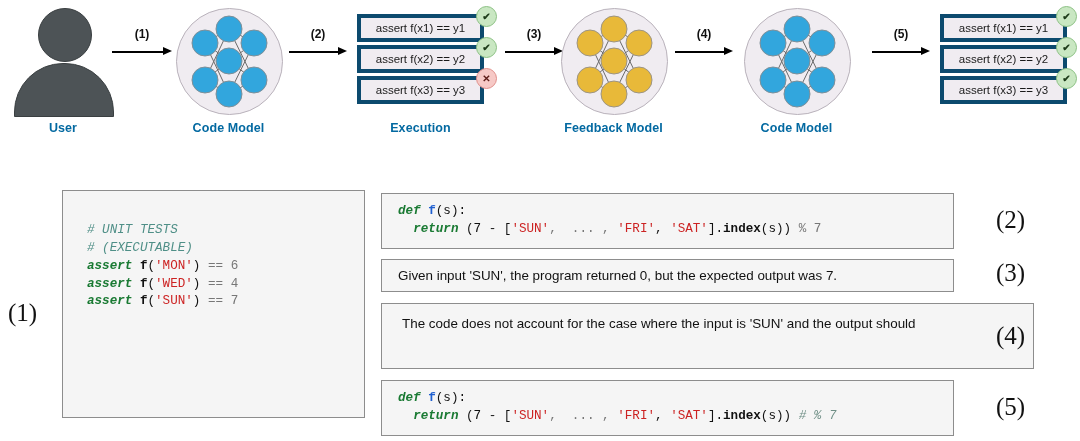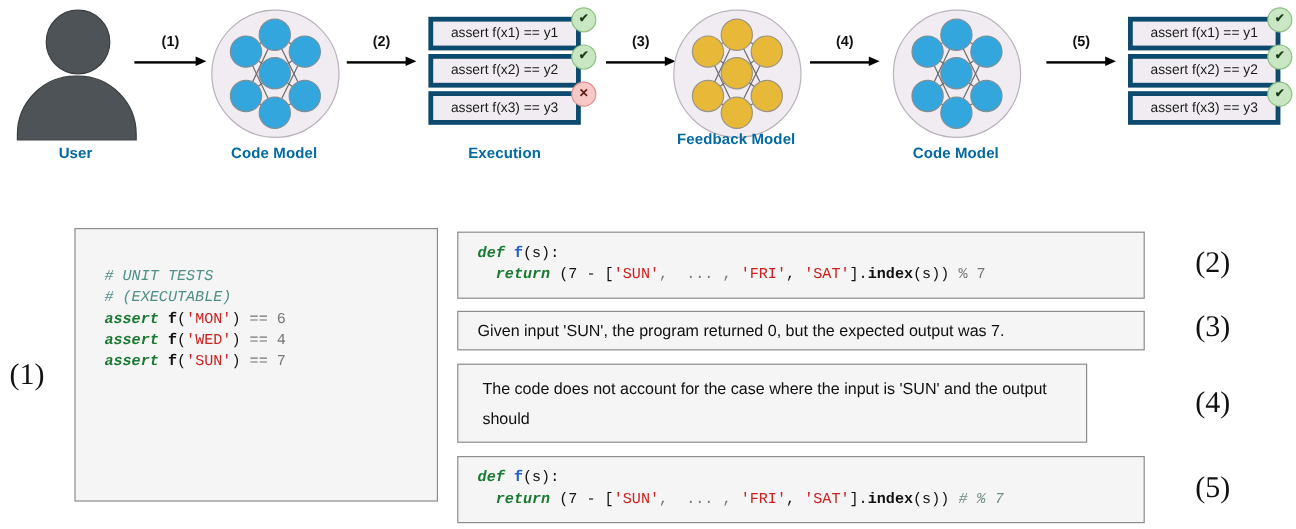--- a/index.html
+++ b/index.html
@@ -224,21 +224,21 @@
         <circle cx="28" cy="34" r="13"></circle>
           <circle cx="28" cy="71" r="13"></circle>
         <circle cx="52" cy="20" r="13"></circle>
           <circle cx="52" cy="52" r="13"></circle>
           <circle cx="52" cy="85" r="13"></circle>
         <circle cx="77" cy="34" r="13"></circle>
           <circle cx="77" cy="71" r="13"></circle>
       </g>
     </svg>
   </div>
-  <div class="node-label" style="left:551px; top:109px; width:125px;">Feedback Model</div>
+  <div class="node-label" style="left:551px; top:121px; width:125px;">Feedback Model</div>
 
   <div class="arrow-wrap" style="left:675px; top:44px; width:58px; height:14px;">
     <div class="arrow-label">(4)</div>
     <div class="arrow-line"></div>
     <div class="arrow-head"></div>
   </div>
 
   <div class="abs nn-circle" style="left:744px; top:8px; width:105px; height:105px;">
     <svg class="nn-svg" width="105" height="105" viewBox="0 0 105 105">
       <g stroke="#6b6b6b" stroke-width="1" fill="none">
@@ -303,21 +303,21 @@
     <div class="code" style="margin:9px 0 0 16px;"><span class="c-kw">def</span> <span class="c-fn">f</span><span class="c-plain">(s):</span>
   <span class="c-kw">return</span><span class="c-plain"> (7 - [</span><span class="c-str">'SUN'</span><span class="c-op">,  ... , </span><span class="c-str">'FRI'</span><span class="c-plain">, </span><span class="c-str">'SAT'</span><span class="c-plain">].</span><span class="c-fnk">index</span><span class="c-plain">(s)) </span><span class="c-op">% 7</span></div>
   </div>
   <div class="step-num" style="left:996px; top:206px;">(2)</div>
 
   <div class="panel" style="left:381px; top:259px; width:573px; height:33px;">
     <div class="sent" style="margin:0 0 0 16px; line-height:31px;">Given input 'SUN', the program returned 0, but the expected output was 7.</div>
   </div>
   <div class="step-num" style="left:996px; top:259px;">(3)</div>
 
-  <div class="panel" style="left:381px; top:303px; width:525px; height:66px;">
+  <div class="panel" style="left:381px; top:303px; width:653px; height:66px;">
     <div class="sent" style="margin:7px 0 0 20px; line-height:25px;">The code does not account for the case where the input is 'SUN' and the output should</div>
   </div>
   <div class="step-num" style="left:996px; top:322px;">(4)</div>
 
   <div class="panel" style="left:381px; top:380px; width:573px; height:56px;">
     <div class="code" style="margin:9px 0 0 16px;"><span class="c-kw">def</span> <span class="c-fn">f</span><span class="c-plain">(s):</span>
   <span class="c-kw">return</span><span class="c-plain"> (7 - [</span><span class="c-str">'SUN'</span><span class="c-op">,  ... , </span><span class="c-str">'FRI'</span><span class="c-plain">, </span><span class="c-str">'SAT'</span><span class="c-plain">].</span><span class="c-fnk">index</span><span class="c-plain">(s)) </span><span class="c-comm2"># % 7</span></div>
   </div>
   <div class="step-num" style="left:996px; top:393px;">(5)</div>
 

